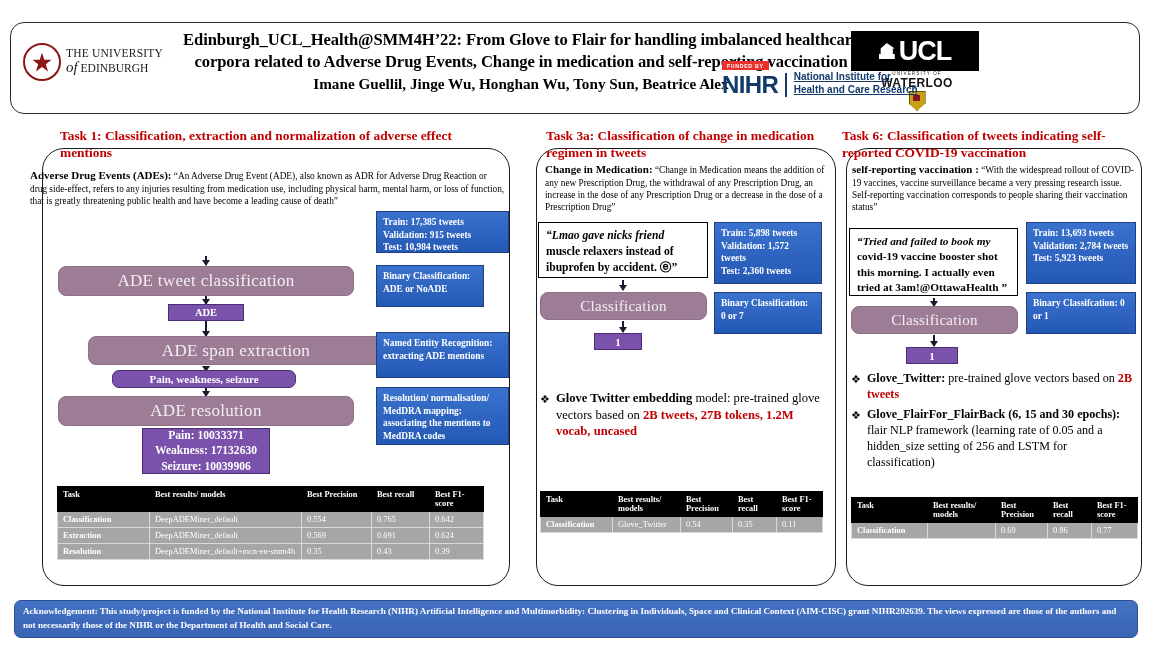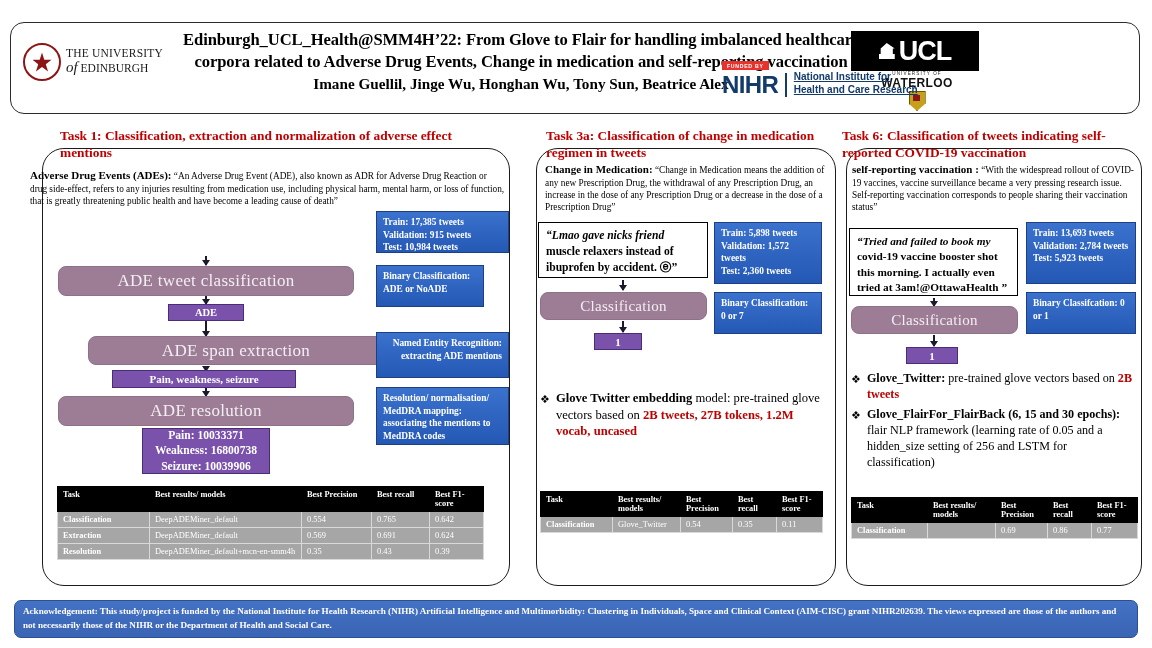--- a/index.html
+++ b/index.html
@@ -129,42 +129,42 @@
   .n2c{left:540px;top:292px;width:167px;height:28px;}
   .n3c{left:851px;top:306px;width:167px;height:28px;}
   .n2c span,.n3c span{font-size:15px;}
 
   .chip{
     position:absolute;background:#7a52ab;border:1px solid #4b2d77;
     color:#fff;font-weight:bold;text-align:center;box-sizing:border-box;
     display:flex;align-items:center;justify-content:center;
   }
   .c1{left:168px;top:304px;width:76px;height:17px;font-size:10.5px;}
-  .c2{left:112px;top:370px;width:184px;height:18px;font-size:11px;}
+  .c2{left:112px;top:370px;width:184px;height:18px;font-size:11px;border-radius:7px;}
   .c3{left:142px;top:428px;width:128px;height:46px;font-size:11.6px;line-height:1.32;flex-direction:column;}
   .c2c{left:594px;top:333px;width:48px;height:17px;font-size:11px;}
   .c3c{left:906px;top:347px;width:52px;height:17px;font-size:11px;}
 
   .arrow{position:absolute;width:1.6px;background:#1a1a2e;}
   .arrow:after{
     content:"";position:absolute;left:-3.2px;bottom:-1px;
     border-left:4px solid transparent;border-right:4px solid transparent;
     border-top:6px solid #1a1a2e;
   }
 
   
   .blue{
     position:absolute;background:linear-gradient(#3a72cd,#2458b5);
     border:1px solid #1f3f84;border-radius:0;color:#fff;
     font-weight:bold;font-size:9.4px;line-height:1.33;
     padding:4px 6px;box-sizing:border-box;
   }
   .b1{left:376px;top:211px;width:133px;height:42px;}
   .b2{left:376px;top:265px;width:108px;height:42px;}
-  .b3{left:376px;top:332px;width:133px;height:46px;text-align:right;}
+  .b3{left:376px;top:332px;width:133px;height:46px;}
   .b4{left:714px;top:222px;width:108px;height:62px;}
   .b5{left:714px;top:292px;width:108px;height:42px;}
   .b6{left:1026px;top:222px;width:110px;height:62px;}
   .b7{left:1026px;top:292px;width:110px;height:42px;}
 
   
   .bullets{position:absolute;font-size:12.6px;line-height:1.33;}
   .bullets .row{display:flex;gap:6px;margin-bottom:4px;}
   .bullets .bl{flex:0 0 auto;font-size:11px;padding-top:2px;}
   .red{color:#c00000;font-weight:bold;}
@@ -277,21 +277,21 @@
       <span>ADE span extraction</span>
     </div>
   <div class="arrow" style="left:205px;top:366px;height:5px;"></div>
   <div class="chip c2">Pain, weakness, seizure</div>
   <div class="arrow" style="left:205px;top:388px;height:8px;"></div>
   <div class="node n3">
       <span>ADE resolution</span>
     </div>
   <div class="chip c3">
     <div>Pain: 10033371</div>
-    <div>Weakness: 16800738</div>
+    <div>Weakness: 17132630</div>
     <div>Seizure: 10039906</div>
   </div>
 
   <div class="blue b1" style="white-space:pre-line">Train: 17,385 tweets
 Validation: 915 tweets
 Test: 10,984 tweets</div>
   <div class="blue b2">Binary Classification: ADE or NoADE</div>
   <div class="blue b3">Named Entity Recognition: extracting ADE mentions</div>
   <div class="blue b4" style="left:376px;top:387px;width:133px;height:58px;">Resolution/ normalisation/ MedDRA mapping: associating the mentions to MedDRA codes</div>
 

